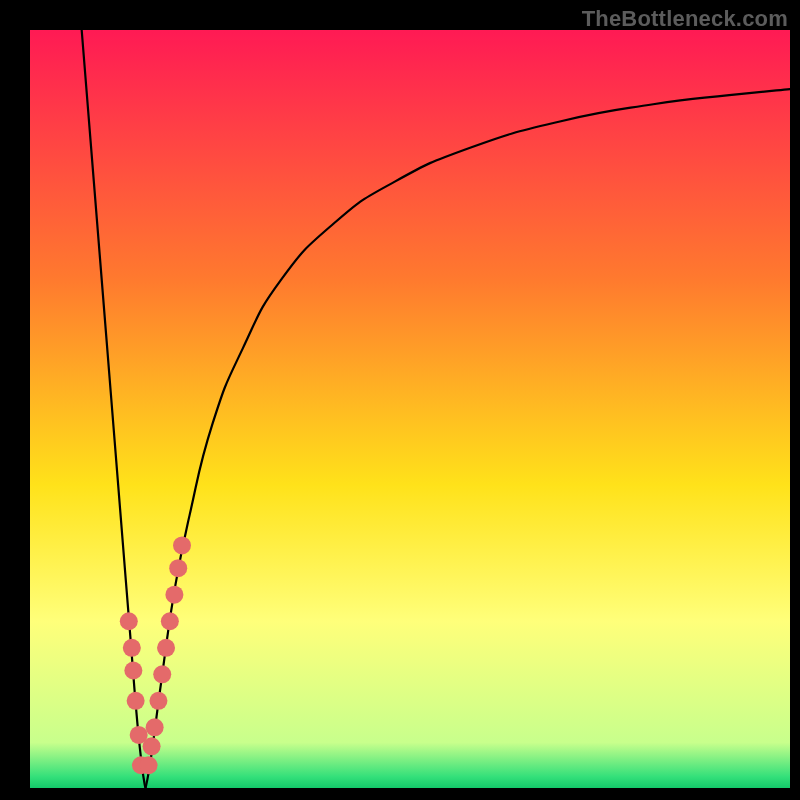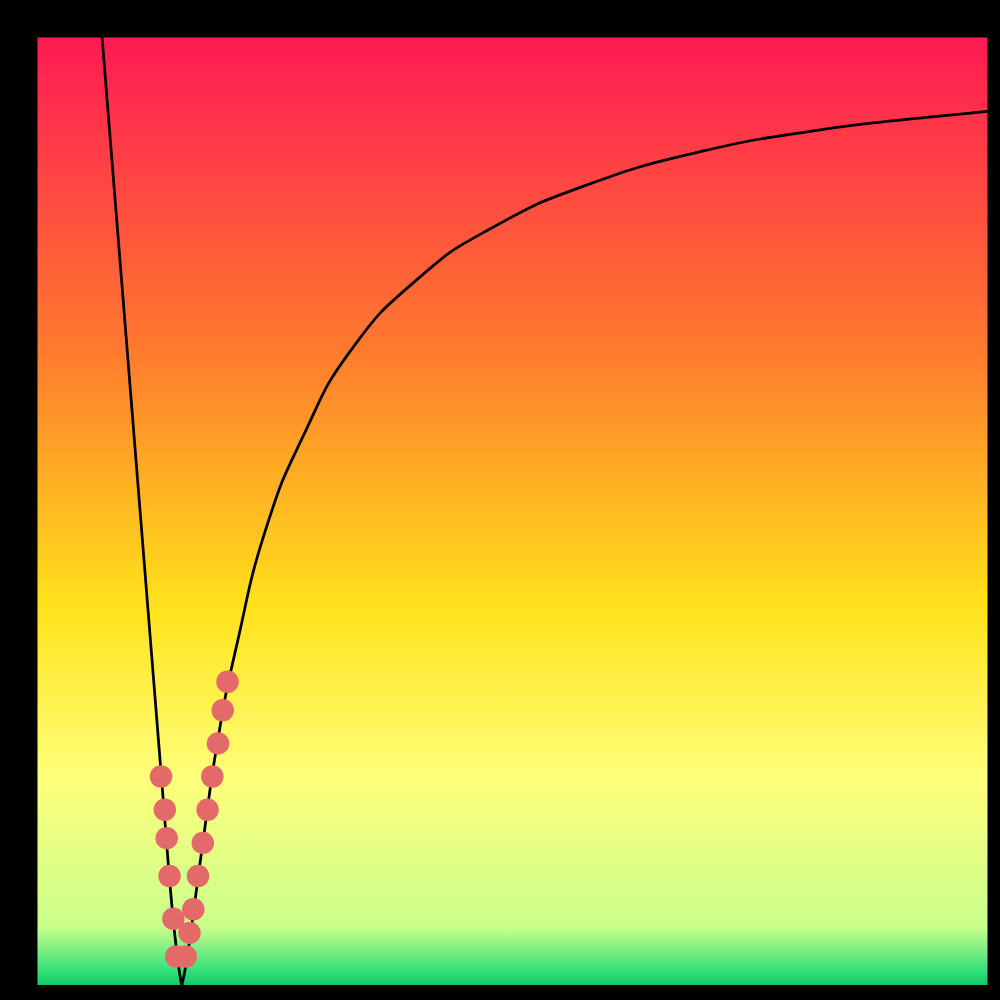--- a/index.html
+++ b/index.html
@@ -68,13 +68,14 @@
         <circle cx="154.64" cy="727.36" r="9" fill="#e46a6a"></circle>
         <circle cx="158.44" cy="700.83" r="9" fill="#e46a6a"></circle>
         <circle cx="162.24" cy="674.30" r="9" fill="#e46a6a"></circle>
         <circle cx="166.04" cy="647.77" r="9" fill="#e46a6a"></circle>
         <circle cx="169.84" cy="621.24" r="9" fill="#e46a6a"></circle>
         <circle cx="174.40" cy="594.71" r="9" fill="#e46a6a"></circle>
         <circle cx="178.20" cy="568.18" r="9" fill="#e46a6a"></circle>
         <circle cx="182.00" cy="545.44" r="9" fill="#e46a6a"></circle>
       </g>
   </svg>
+  <div class="watermark">TheBottleneck.com</div>
 </div>
 
 </body></html>

